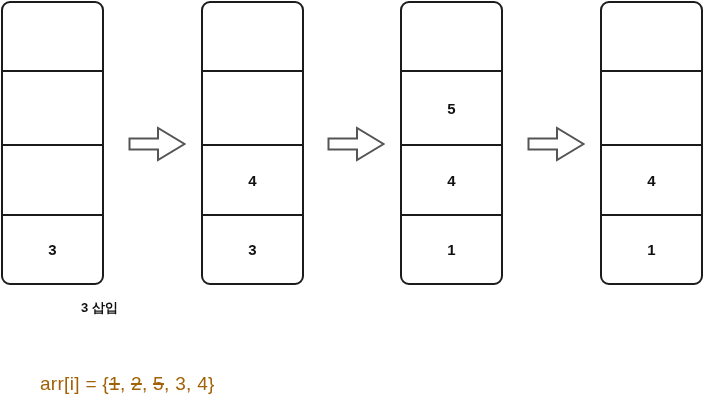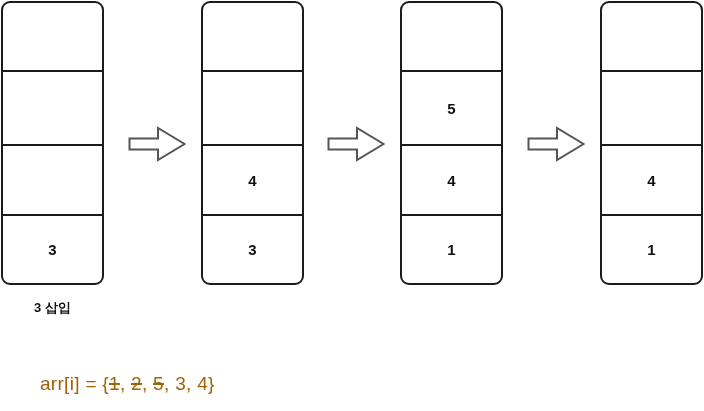--- a/index.html
+++ b/index.html
@@ -72,20 +72,21 @@
   
   .caption {
     position: absolute;
     top: 299px;
     width: 103px;
     text-align: center;
     font-size: 13px;
     font-weight: bold;
     color: #111111;
     white-space: nowrap;
+    padding-left: 47px;
   }
   #caption0 { left: 1px;   }
   #caption1 { left: 201px; }
   #caption2 { left: 400px; }
   #caption3 { left: 600px; }
 
   
   #formula {
     position: absolute;
     left: 40px;

